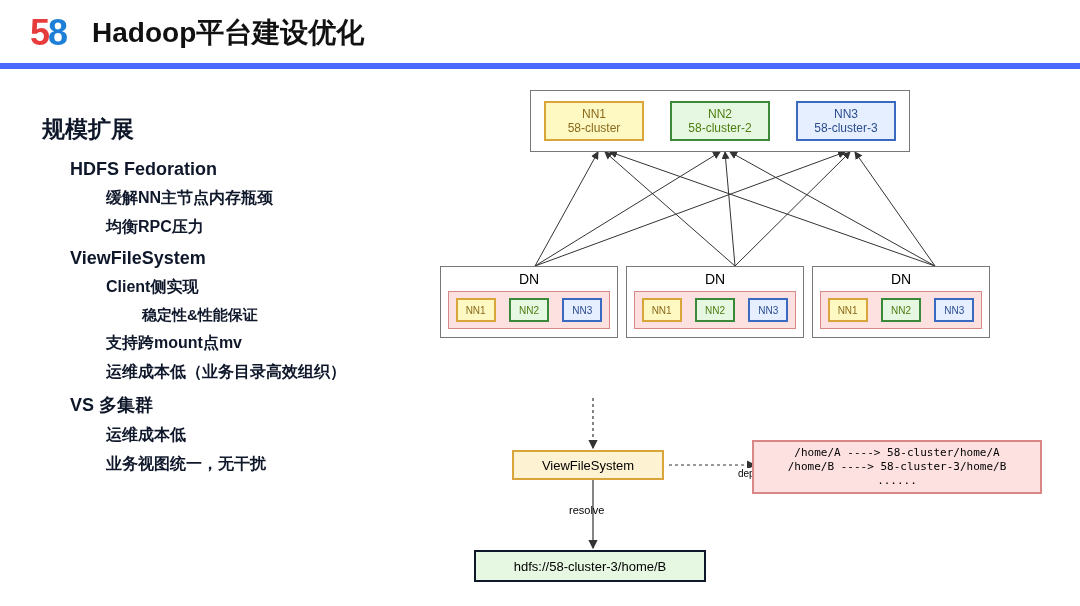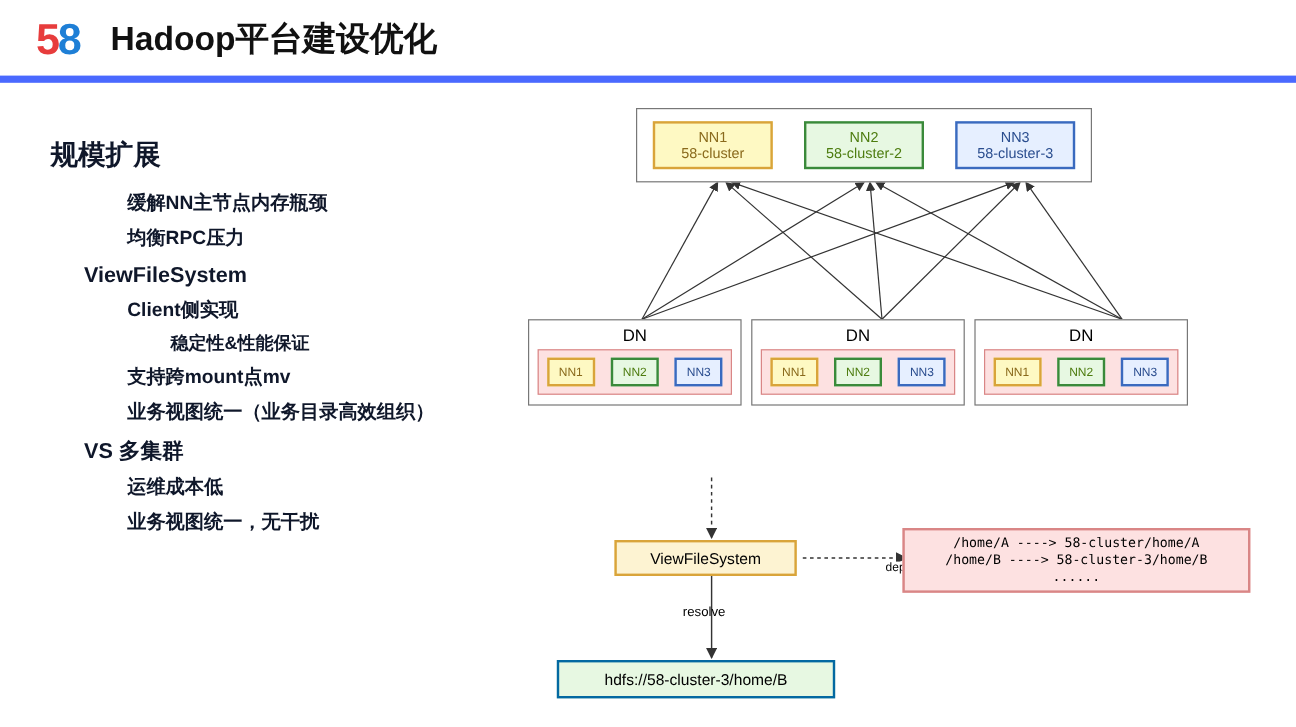--- a/index.html
+++ b/index.html
@@ -87,22 +87,22 @@
     position: absolute; top: 278px; left: 98px;
     width: 120px; height: 30px; border: 2px solid #d9a43a; background: #fdf3d2;
     display: flex; align-items: center; justify-content: center; font-size: 13px;
   }
   .vfsbox {
     position: absolute; top: 360px; left: 82px;
     width: 152px; height: 30px; border: 2px solid #d9a43a; background: #fdf3d2;
     display: flex; align-items: center; justify-content: center; font-size: 13px;
   }
   .resbox {
-    position: absolute; top: 460px; left: 34px;
-    width: 232px; height: 32px; border: 2px solid #0369a1; background: #e7f8e2;
+    position: absolute; top: 460px; left: 44px;
+    width: 232px; height: 32px; border: 2px solid #0f172a; background: #e7f8e2;
     display: flex; align-items: center; justify-content: center; font-size: 13px;
   }
   .mapbox {
     position: absolute; top: 350px; left: 322px;
     width: 290px; height: 54px; border: 2px solid #d98686; background: #fde1e1;
     font-family: monospace; font-size: 11px;
     display: flex; flex-direction: column; align-items: center; justify-content: center;
     line-height: 1.3;
   }
   .depends-label {
@@ -123,27 +123,28 @@
     <span class="l5">5</span><span class="l8">8</span>
   </span>
   <span class="title">Hadoop平台建设优化</span>
 </div>
 <div class="header-line"></div>
 
 <div class="body">
   <div class="outline">
     <div class="h1">规模扩展</div>
     <div id="outline-items">
+        <div class="h2">HDFS Fedoration</div>
         <div class="h3">缓解NN主节点内存瓶颈</div>
         <div class="h3">均衡RPC压力</div>
         <div class="h2">ViewFileSystem</div>
         <div class="h3">Client侧实现</div>
         <div class="h4">稳定性&amp;性能保证</div>
         <div class="h3">支持跨mount点mv</div>
-        <div class="h3">业务视图统一（业务目录高效组织）</div>
+        <div class="h3">运维成本低（业务目录高效组织）</div>
         <div class="h2">VS 多集群</div>
         <div class="h3">运维成本低</div>
         <div class="h3">业务视图统一，无干扰</div>
       </div>
   </div>
 
   <div class="diagram">
 
     <svg class="overlay" viewBox="0 0 640 510">
       <defs>

